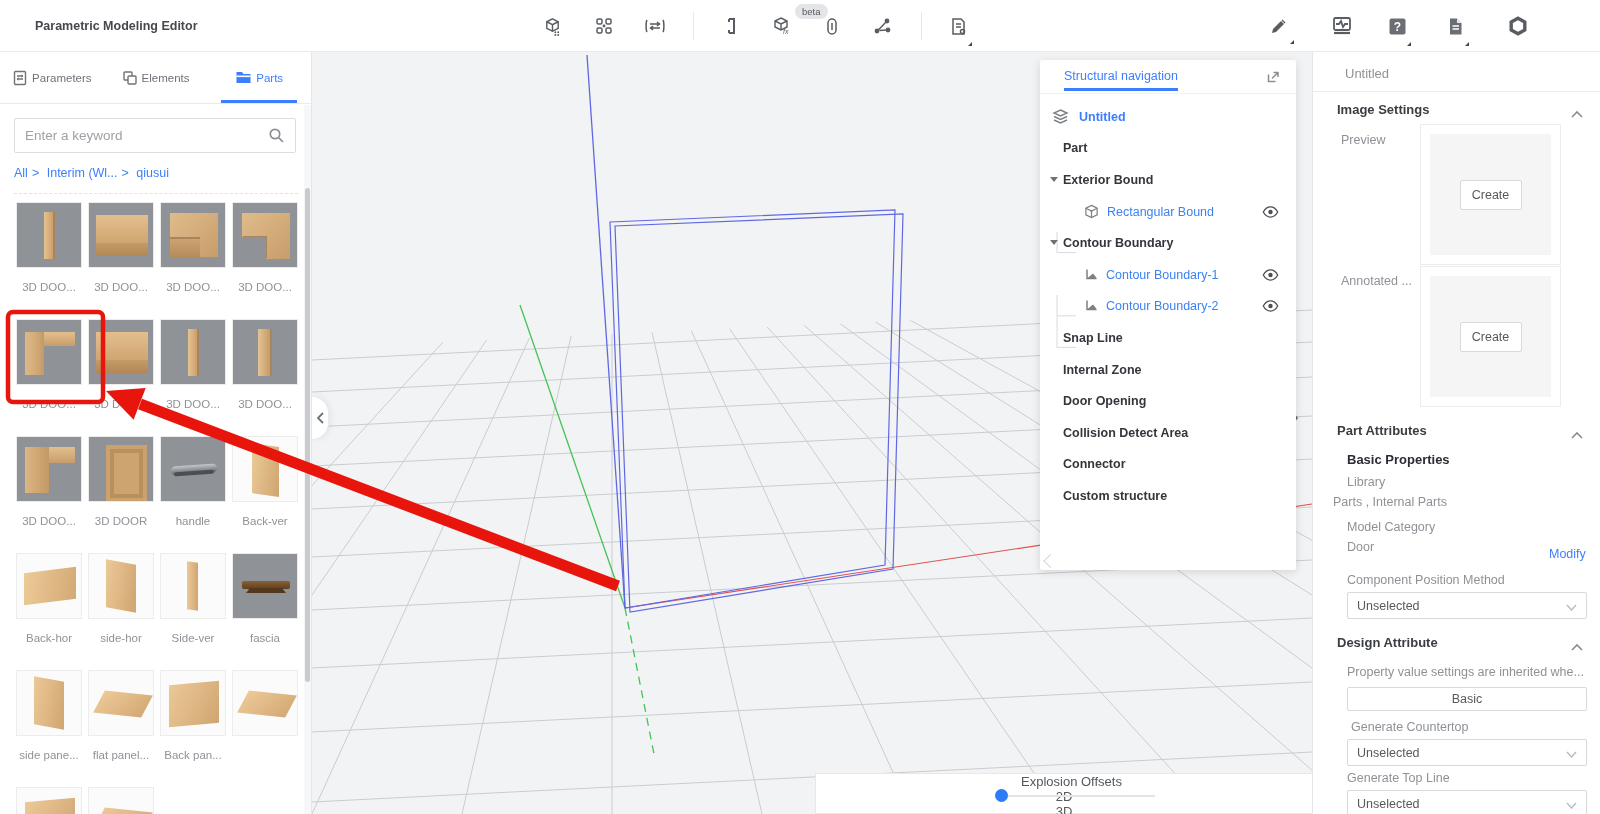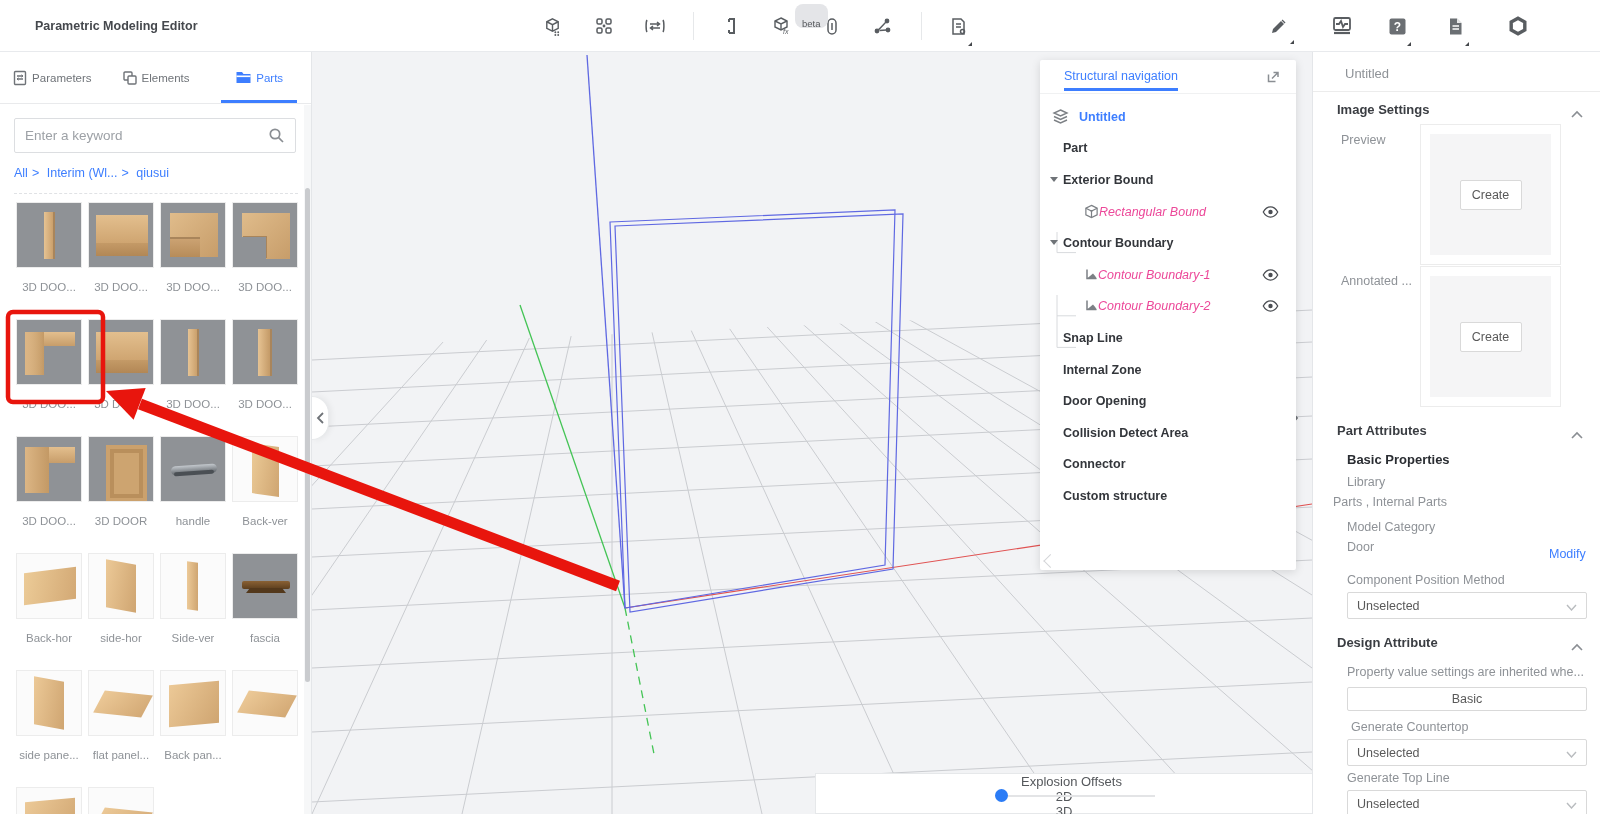--- a/index.html
+++ b/index.html
@@ -5,21 +5,21 @@
   * { margin:0; padding:0; box-sizing:border-box; }
   html,body { width:1600px; height:814px; overflow:hidden; font-family:"Liberation Sans", sans-serif; background:#fff; }
   #stage { position:relative; width:1600px; height:814px; }
 
   
   #topbar { position:absolute; left:0; top:0; width:1600px; height:52px; background:#fff; border-bottom:1px solid #e8eaed; z-index:40; }
   #app-title { position:absolute; left:35px; top:19px; font-size:12.5px; font-weight:600; color:#45484d;text-align:center; }
   .tb-ic { position:absolute; top:14px; width:24px; height:24px; display:flex; align-items:center; justify-content:center; color:#595d61; cursor:pointer; }
   .tb-ic svg { display:block; }
   .tb-div { position:absolute; top:12px; width:1px; height:28px; background:#e6e8ea; }
-  #beta-badge { position:absolute; left:795px; top:4px; height:15px; padding:12px 7px; background:#e4e5e8; border-radius:8px; font-size:9.5px; color:#55585c; line-height:15px; z-index:2; }
+  #beta-badge { position:absolute; left:795px; top:4px; height:15px; padding:0 7px; background:#e4e5e8; border-radius:8px; font-size:9.5px; color:#55585c; line-height:15px; z-index:2; }
   .mini-caret { position:absolute; width:0; height:0; border-left:4px solid transparent; border-bottom:4px solid #44474b; }
 
   
   #sidebar { position:absolute; left:0; top:52px; width:312px; height:762px; background:#fff; border-right:1px solid #e4e6e9; overflow:hidden; z-index:20; }
   #tabs { position:relative; height:52px; border-bottom:1px solid #e9eaec; display:flex; }
   .tab { flex:1; display:flex; flex-direction:row; align-items:center; justify-content:center; gap:4px; cursor:pointer; color:#6f7378; font-size:11.5px; position:relative; }
   .tab .tico { height:16px; display:flex; align-items:center; color:#6f7378; }
   .tab.active { color:#3d7eff; }
   .tab.active .tico { color:#3d7eff; }
   .tab.active::after { content:""; position:absolute; left:14px; right:14px; bottom:0; height:3px; background:#3d7eff; }
@@ -91,21 +91,21 @@
   #struct-expand { position:absolute; right:16px; top:9px; color:#8a8e93; cursor:pointer; }
   #struct-tree { position:absolute; left:0; top:41px; right:0; }
   #conn-svg { position:absolute; left:0; top:41px; pointer-events:none; }
   .srow { height:31.6px; display:flex; align-items:center; position:relative; padding-left:23px; cursor:pointer; }
   .slabel { font-size:12.5px; font-weight:700; color:#33363b; }
   .srow .caret { display:none; position:absolute; left:10px; top:13px; width:0; height:0; border-left:4px solid transparent; border-right:4px solid transparent; border-top:5px solid #6f7378; }
   .t-group .caret { display:block; }
   .t-root { padding-left:12px; }
   .t-root .slabel { color:#3d7eff; margin-left:10px; }
   .t-child { padding-left:44px; }
-  .t-child .slabel { font-weight:400; color:#ec4899; margin-left:0;font-style:italic; }
+  .t-child .slabel { font-weight:400; color:#3b82f6; margin-left:8px; }
   .tree-ic { display:none; color:#7c8085; }
   .t-root .tree-layers { display:flex; color:#7c8085; }
   .ic-box .tree-box { display:flex; }
   .ic-contour .tree-contour { display:flex; }
   .eye { display:none; margin-left:auto; margin-right:17px; color:#4a4d52; cursor:pointer; }
   .has-eye .eye { display:flex; }
   #resize-grip { position:absolute; left:4px; bottom:4px; width:10px; height:10px; border-left:1px solid #c9cbce; border-bottom:1px solid #c9cbce; transform:rotate(45deg) translate(1px,-1px); opacity:.8; }
 
   
   #inspector { position:absolute; left:1312px; top:52px; width:288px; height:762px; background:#fff; border-left:1px solid #e4e6e9; z-index:25; overflow:hidden; }

